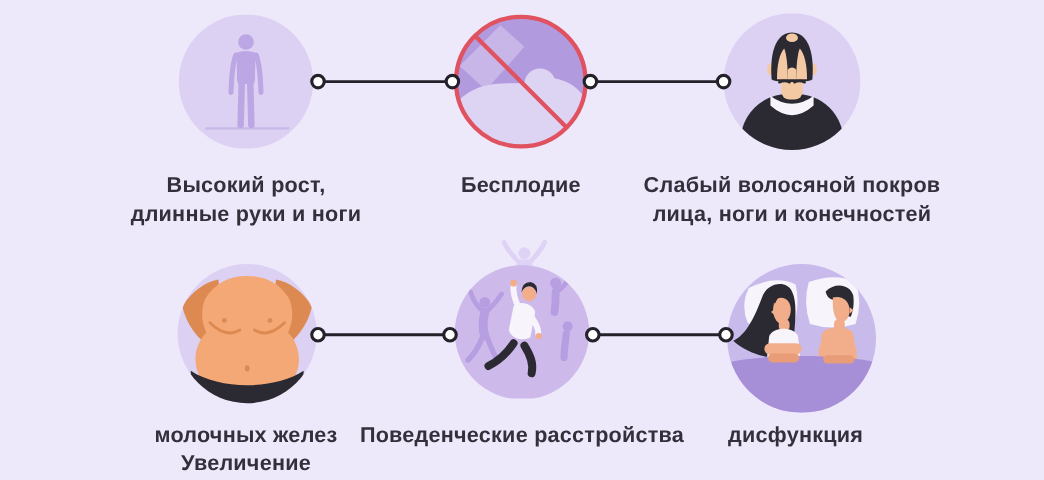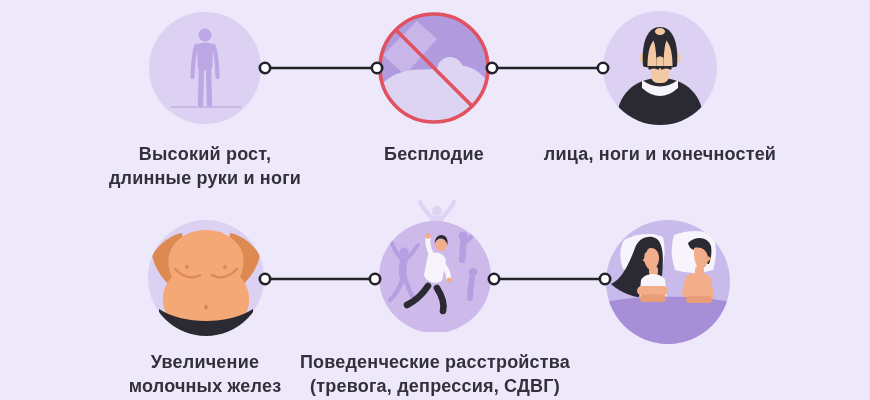--- a/index.html
+++ b/index.html
@@ -225,26 +225,27 @@
   </svg>
 
   <div class="label" style="left:205px;top:142px">
     <span>Высокий рост,</span>
     <span>длинные руки и ноги</span>
   </div>
   <div class="label" style="left:434px;top:142px">
     <span>Бесплодие</span>
   </div>
   <div class="label" style="left:660px;top:142px">
+    <span>Слабый волосяной покров</span>
     <span>лица, ноги и конечностей</span>
   </div>
   <div class="label" style="left:205px;top:350px">
+    <span>молочных желез</span>
     <span>Увеличение</span>
-    <span>молочных желез</span>
   </div>
   <div class="label" style="left:435px;top:350px">
     <span>Поведенческие расстройства</span>
-    <span>(тревога, депрессия, СДВГ)</span>
   </div>
   <div class="label" style="left:663px;top:350px">
+    <span>дисфункция</span>
   </div>
 
 </div>
 
 </body></html>

